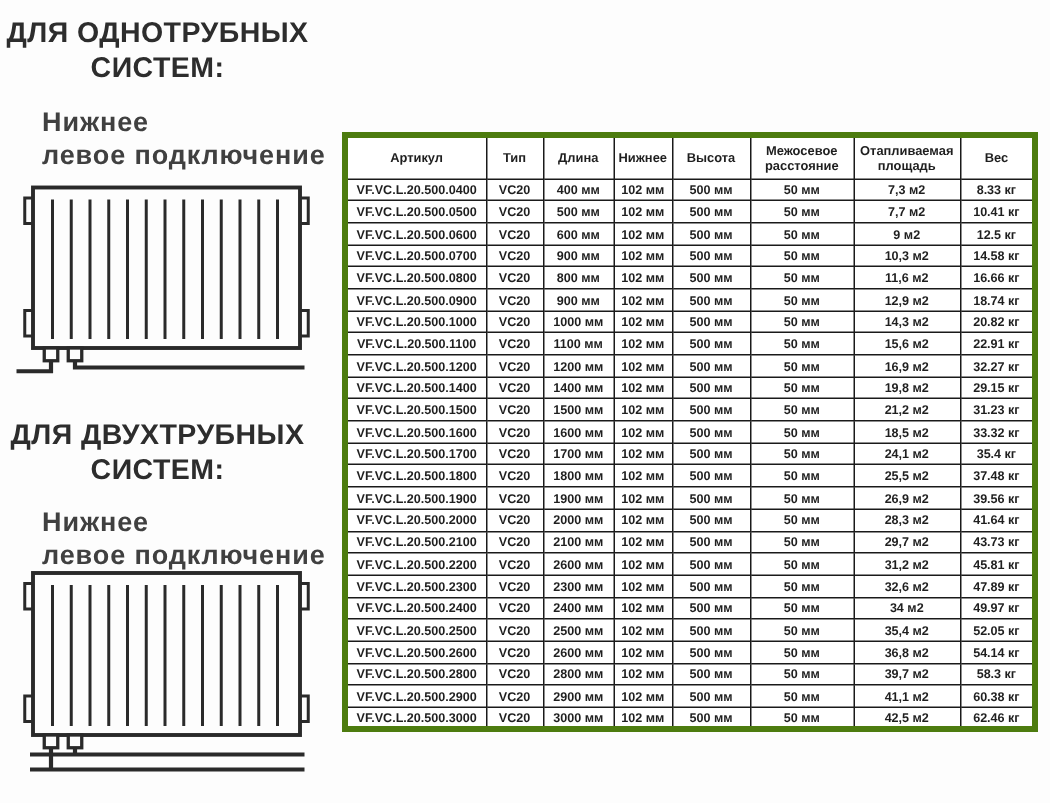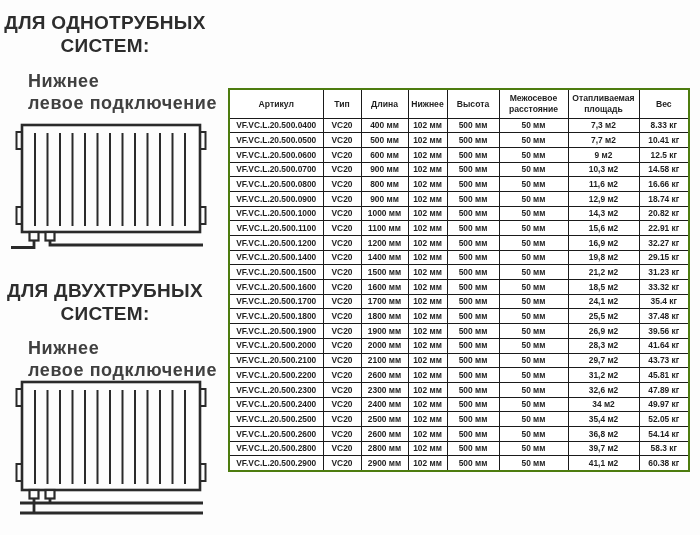--- a/index.html
+++ b/index.html
@@ -29,21 +29,21 @@
   .diagram { display: block; position: absolute; left: 4px; }
   #diagram-single-pipe { top: 112px; }
   #diagram-two-pipe { top: 374px; }
 
   .spec-table {
     position: absolute; left: 228px; top: 88px;
     border-collapse: collapse;
     table-layout: fixed;
     width: 420px;
     background: #ffffff;
-    border: 2px solid #4d7c0f;
+    border: 4px solid #4d7c0f;
   }
   .spec-table th, .spec-table td {
     border: 1px solid #1a1a1a;
     text-align: center; vertical-align: middle;
     font-weight: bold; color: #1f1f1f;
     overflow: hidden; white-space: normal;
   }
   .spec-table th { height: 29px; font-size: 8.6px; line-height: 1.2; padding: 1px 2px; }
   .spec-table td { height: 14.7px; font-size: 8.4px; line-height: 1; padding: 0 2px; white-space: nowrap; }
 </style>
@@ -399,14 +399,24 @@
       <tr>
         <td>VF.VC.L.20.500.2900</td>
         <td>VC20</td>
         <td>2900 мм</td>
         <td>102 мм</td>
         <td>500 мм</td>
         <td>50 мм</td>
         <td>41,1 м2</td>
         <td>60.38 кг</td>
       </tr>
+      <tr>
+        <td>VF.VC.L.20.500.3000</td>
+        <td>VC20</td>
+        <td>3000 мм</td>
+        <td>102 мм</td>
+        <td>500 мм</td>
+        <td>50 мм</td>
+        <td>42,5 м2</td>
+        <td>62.46 кг</td>
+      </tr>
     </tbody>
 </table>
 
 </body></html>

